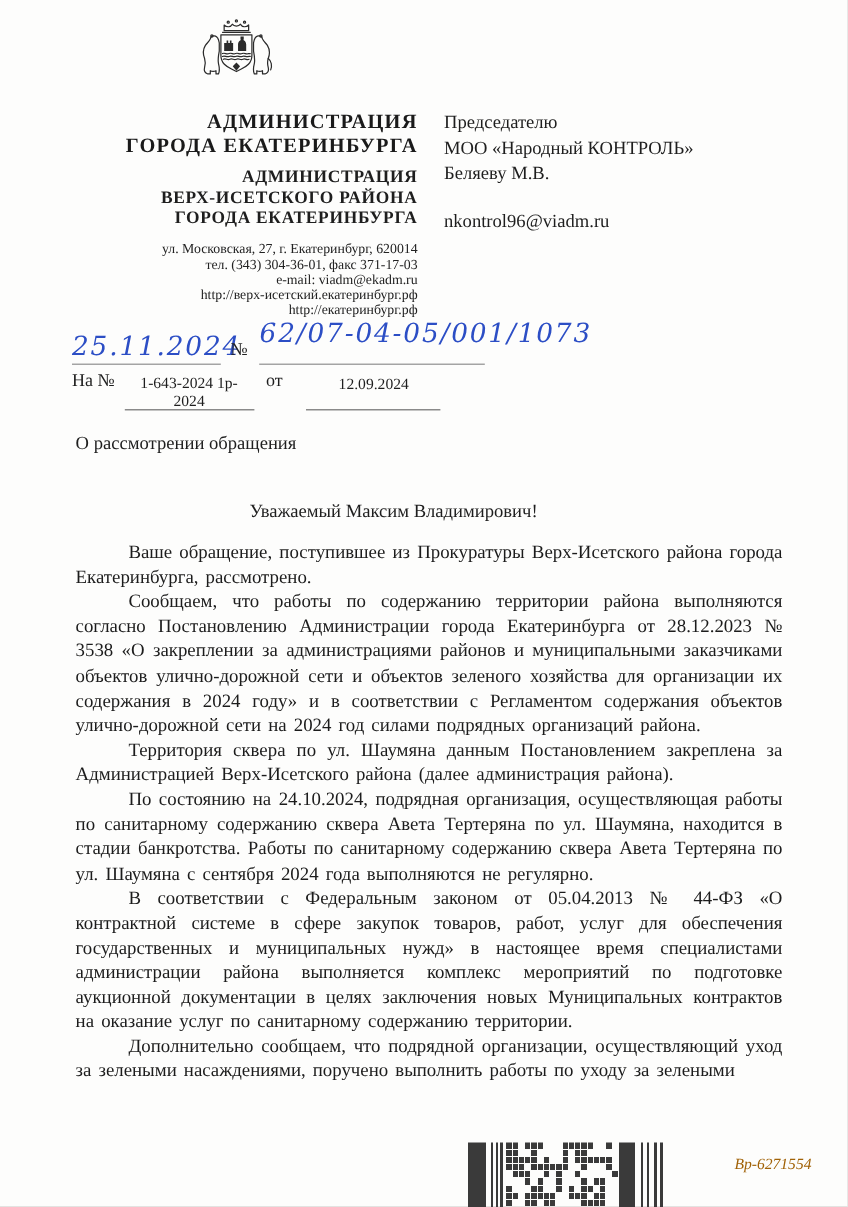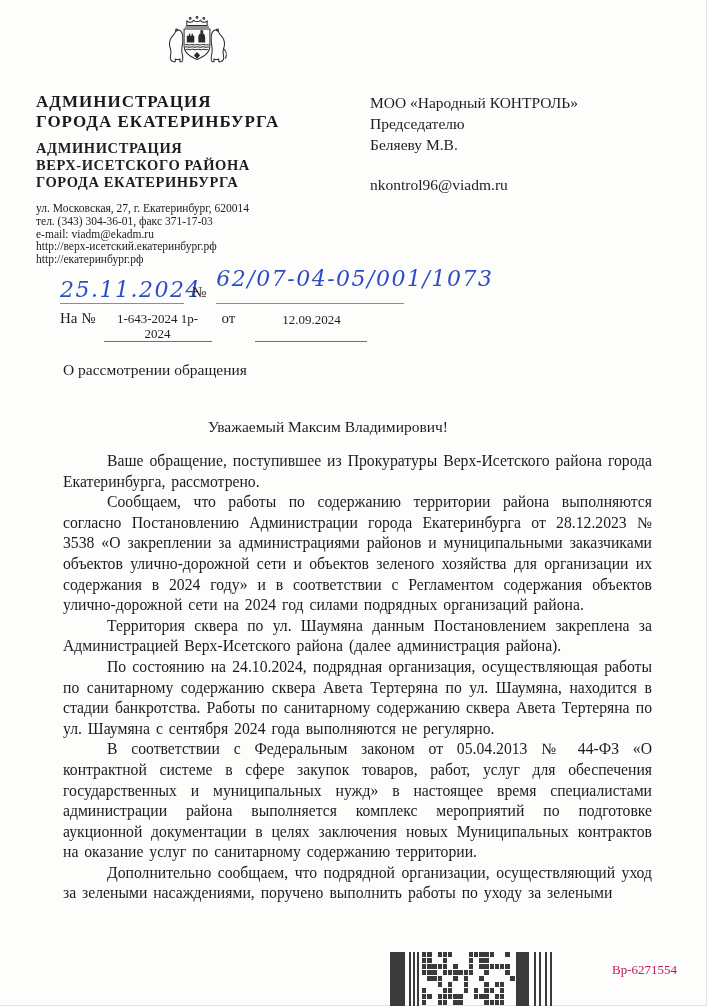--- a/index.html
+++ b/index.html
@@ -5,21 +5,21 @@
   html,body { margin:0; padding:0; background:#ffffff; }
   .page {
     position:relative; width:707px; height:1006px; overflow:hidden;
     background:#fdfdfc; color:#1e1e1e;
     font-family:"Liberation Serif", serif;
     box-shadow: inset -1px -1px 0 #e3e3e1;
   }
 
   
   .emblem { position:absolute; left:163px; top:14px; width:68px; height:64px; }
-  .org-block { position:absolute; left:36px; top:92px; width:330px; text-align:left; }
+  .org-block { position:absolute; left:18px; top:92px; width:330px; text-align:right; }
   .org1 { font-weight:bold; font-size:17px; line-height:20px; letter-spacing:1px; color:#1a1a1a; }
   .org2 { font-weight:bold; font-size:14.5px; line-height:17px; margin-top:8px; letter-spacing:0.6px; }
   .contacts { margin-top:11px; font-size:11.5px; line-height:12.8px; color:#222; }
 
   .addressee { position:absolute; left:370px; top:92px; width:300px; font-size:15.5px; line-height:21px; }
   .addr-name { }
   .addr-email { margin-top:19px; }
 
   
   .req { position:absolute; left:60px; top:266px; width:600px; }
@@ -49,21 +49,21 @@
 
   .salutation { position:absolute; left:63px; top:418px; width:530px; text-align:center; font-size:15.5px; }
 
   
   .body-text { position:absolute; left:63px; top:451px; width:589px;
     font-size:15.7px; line-height:20.6px; text-align:justify; word-spacing:2px; color:#1c1c1c; }
   .body-text p { margin:0; text-indent:44px; }
 
   
   .barcode { position:absolute; left:390px; top:952px; width:170px; height:54px; }
-  .barcode-label { position:absolute; left:612px; top:962px; font-size:13px; color:#be185d; }
+  .barcode-label { position:absolute; left:612px; top:962px; font-size:13px; color:#a16207;font-style:italic; }
 </style>
 </head>
 <body>
 
 <div class="page">
 
   <svg class="emblem" viewBox="0 0 100 92" xmlns="http://www.w3.org/2000/svg">
     <g stroke="#2b2b2b" stroke-width="1.5" fill="none" stroke-linejoin="round" stroke-linecap="round">
 
       <path d="M35 16 L35 9 C38 12 43 12 45 8 C47 11 53 11 55 8 C57 12 62 12 65 9 L65 16 Z"></path>
@@ -108,22 +108,22 @@
     <div class="contacts">
       <div>ул. Московская, 27, г. Екатеринбург, 620014</div>
       <div>тел. (343) 304-36-01, факс 371-17-03</div>
       <div>e-mail: viadm@ekadm.ru</div>
       <div>http://верх-исетский.екатеринбург.рф</div>
       <div>http://екатеринбург.рф</div>
     </div>
   </div>
 
   <div class="addressee">
+    <div>Председателю</div>
     <div>МОО «Народный КОНТРОЛЬ»</div>
-    <div>Председателю</div>
     <div class="addr-name">Беляеву М.В.</div>
     <div class="addr-email">nkontrol96@viadm.ru</div>
   </div>
 
   <div class="req">
     <div class="hw-row">
       <span class="u u-date"><span class="hw">25.11.2024</span></span>
       <span class="no-sign">№</span>
       <span class="u u-num"><span class="hw">62/07-04-05/001/1073</span></span>
     </div>

